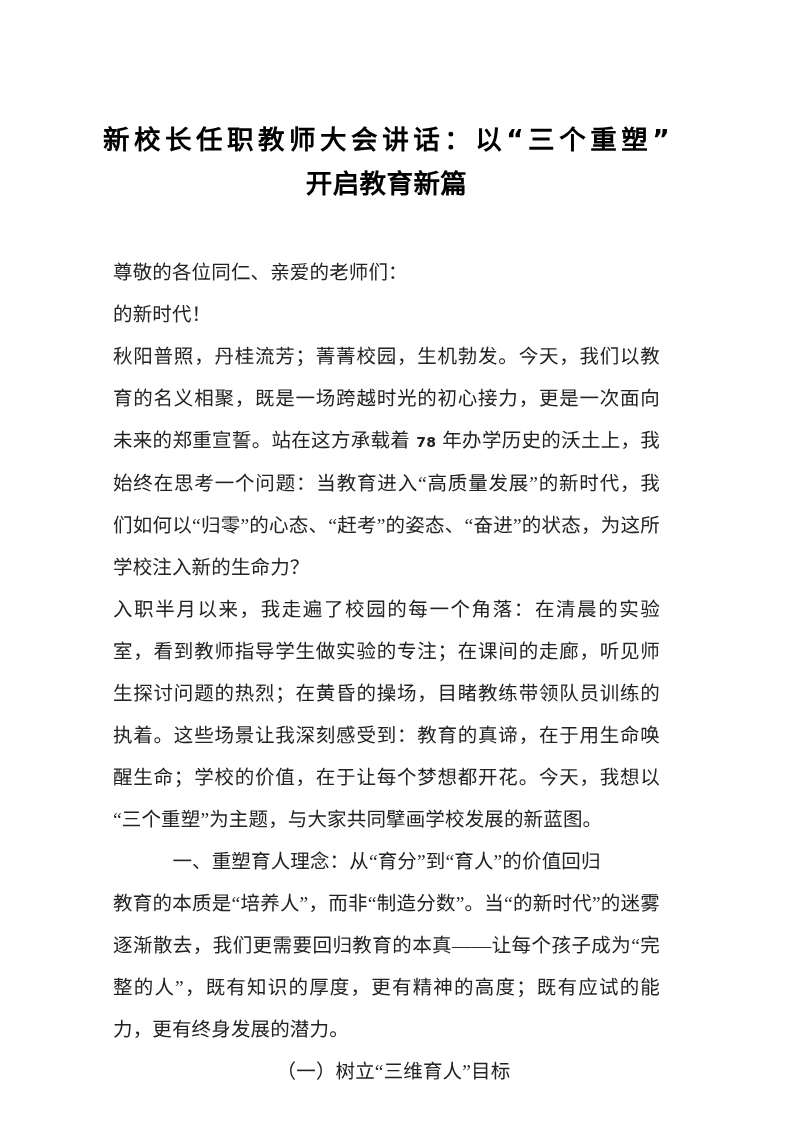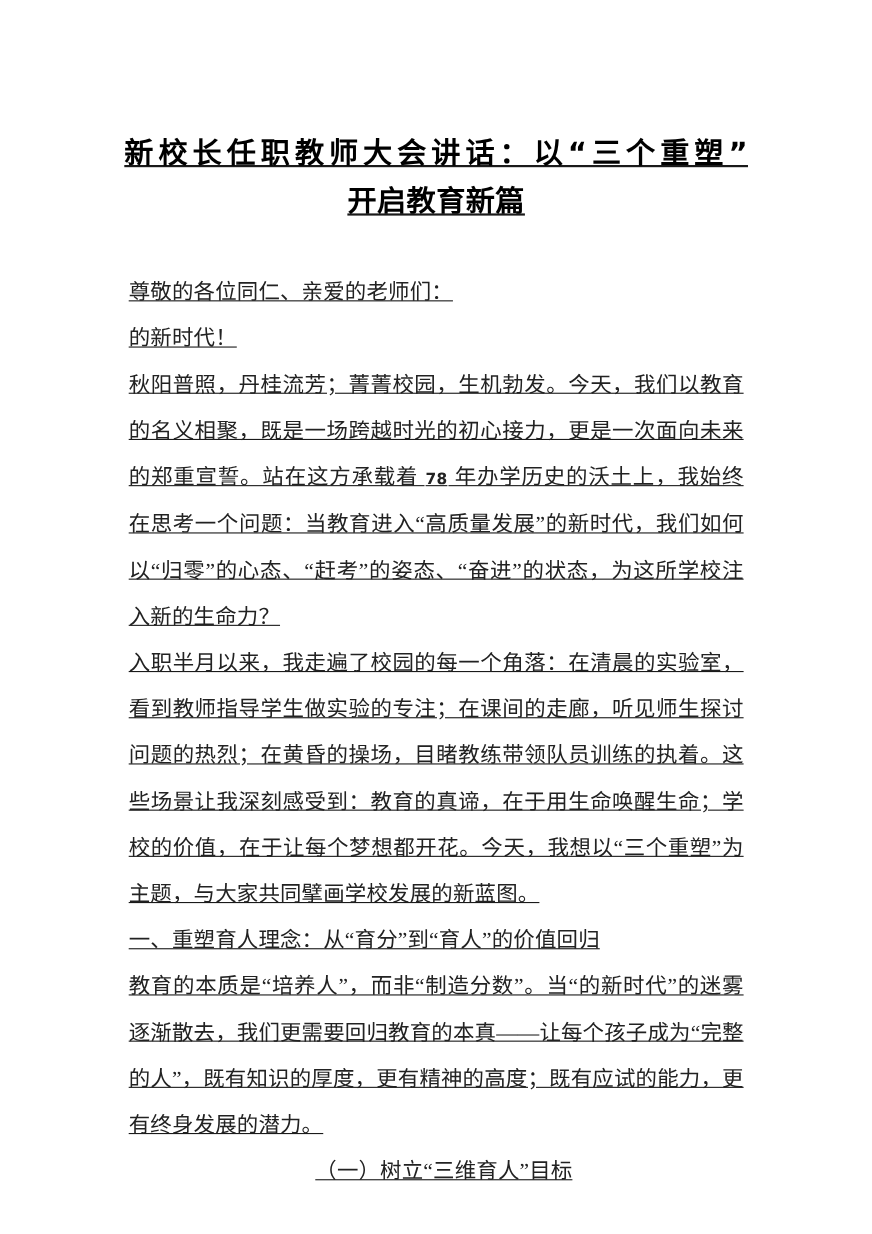--- a/index.html
+++ b/index.html
@@ -16,24 +16,23 @@
     background: #ffffff;
     overflow: hidden;
     box-sizing: border-box;
     font-family: "Liberation Serif", "DejaVu Serif", serif;
     color: #1a1a1a;
     -webkit-font-smoothing: antialiased;
   }
 
   .content {
     position: absolute;
-    left: 113px;
+    left: 103px;
     top: 0;
     width: 567px;
-    text-decoration: underline;
   }
 
   
   .doc-title {
     margin: 0;
     padding-top: 118px;
     font-family: "DejaVu Sans", "Liberation Sans", sans-serif;
     font-size: 26.5px;
     font-weight: 700;
     line-height: 44px;
@@ -48,21 +47,21 @@
     text-align: justify;
     text-align-last: justify;
     white-space: nowrap;
   }
   .doc-title .tline-2 {
     text-align: center;
   }
 
   
   .body-block {
-    margin: 4px;
+    margin: 10px;
     padding-top: 36px;
   }
 
   p.para {
     margin: 0;
     font-size: 19.5px;
     line-height: 42px;
     text-align: justify;
     text-justify: inter-character;
     letter-spacing: 0.15px;
@@ -70,21 +69,21 @@
     word-break: break-all;
   }
 
   
   p.para.short {
     text-align: left;
   }
 
   
   p.para.heading {
-    text-align: left;
+    text-align: center;
   }
 
   
   p.para.subheading {
     text-align: center;
     padding-left: 14px;
   }
 
   
   .num {

